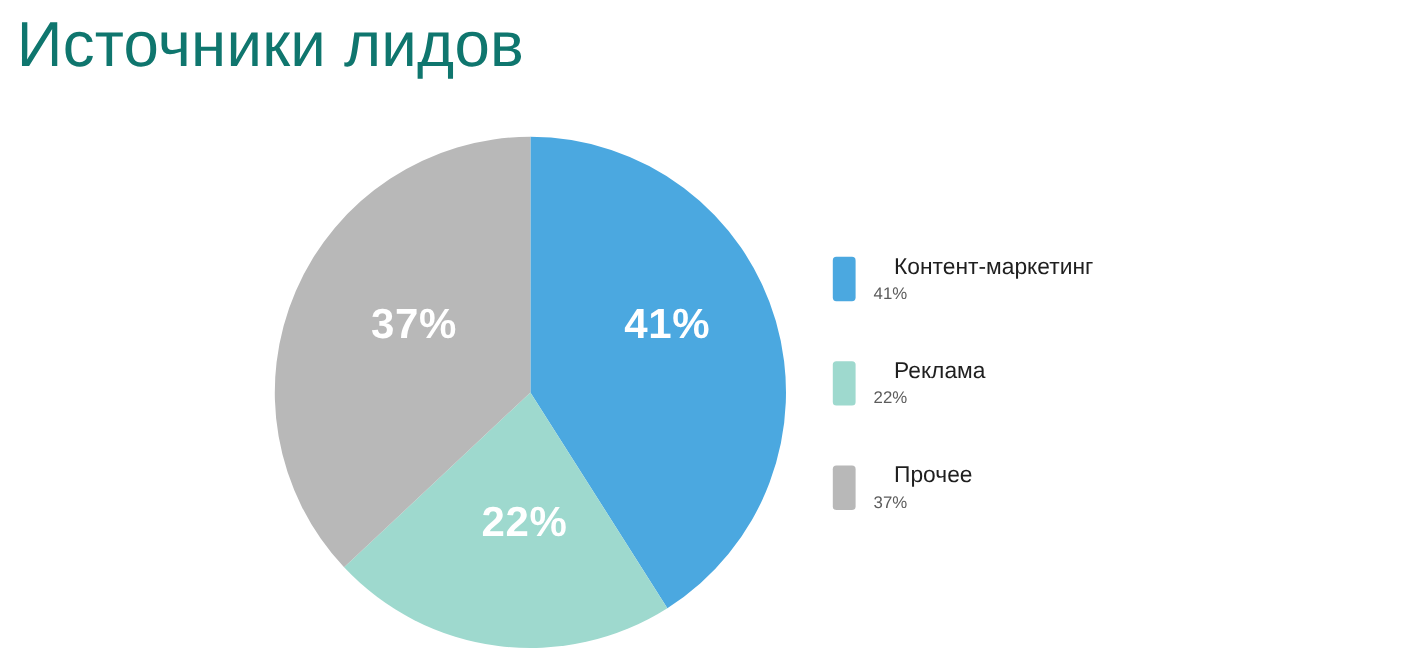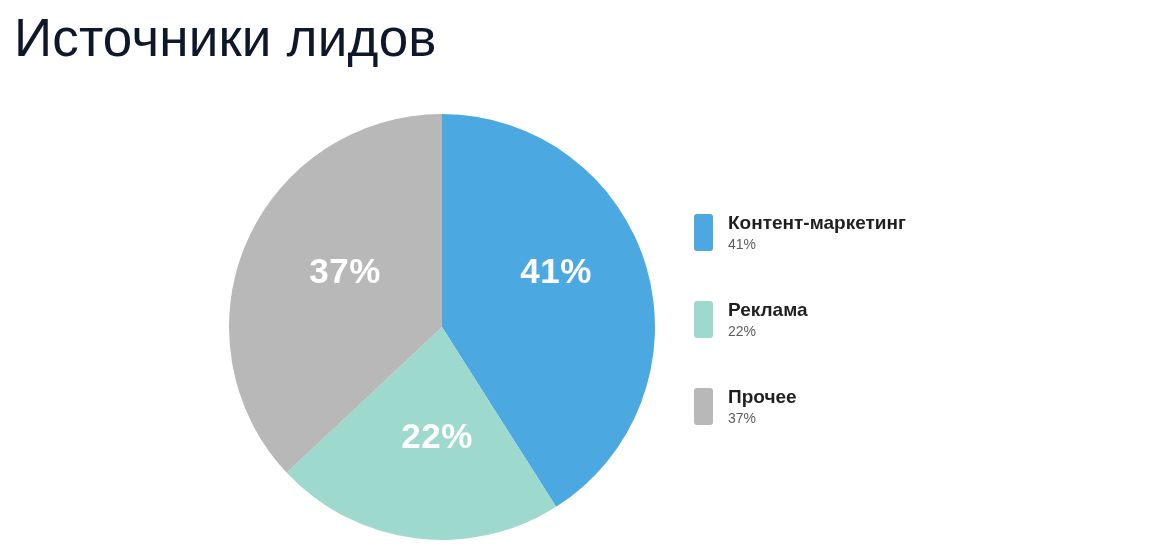--- a/index.html
+++ b/index.html
@@ -21,21 +21,21 @@
   }
 
   
   #page-title {
     position: absolute;
     left: 14px;
     top: 8px;
     font-size: 53px;
     font-weight: 300;
     letter-spacing: 0.2px;
-    color: #0f172a;
+    color: #0f766e;
     line-height: 1.15;
     white-space: nowrap;
   }
 
   
   #chart-area {
     position: absolute;
     left: 0;
     top: 0;
     width: 1170px;
@@ -80,24 +80,25 @@
     height: 37px;
     border-radius: 3px;
   }
   .legend-text {
     position: absolute;
     left: 34px;
     top: -3px;
   }
   .legend-name {
     font-size: 19px;
-    font-weight: 700;
+    font-weight: 400;
     color: #1f1f1f;
     line-height: 25px;
     white-space: nowrap;
+    margin-left: 17px;
   }
   .legend-value {
     font-size: 14px;
     font-weight: 400;
     color: #5c5c5c;
     line-height: 19px;
     white-space: nowrap;
   }
 </style>
 </head>

